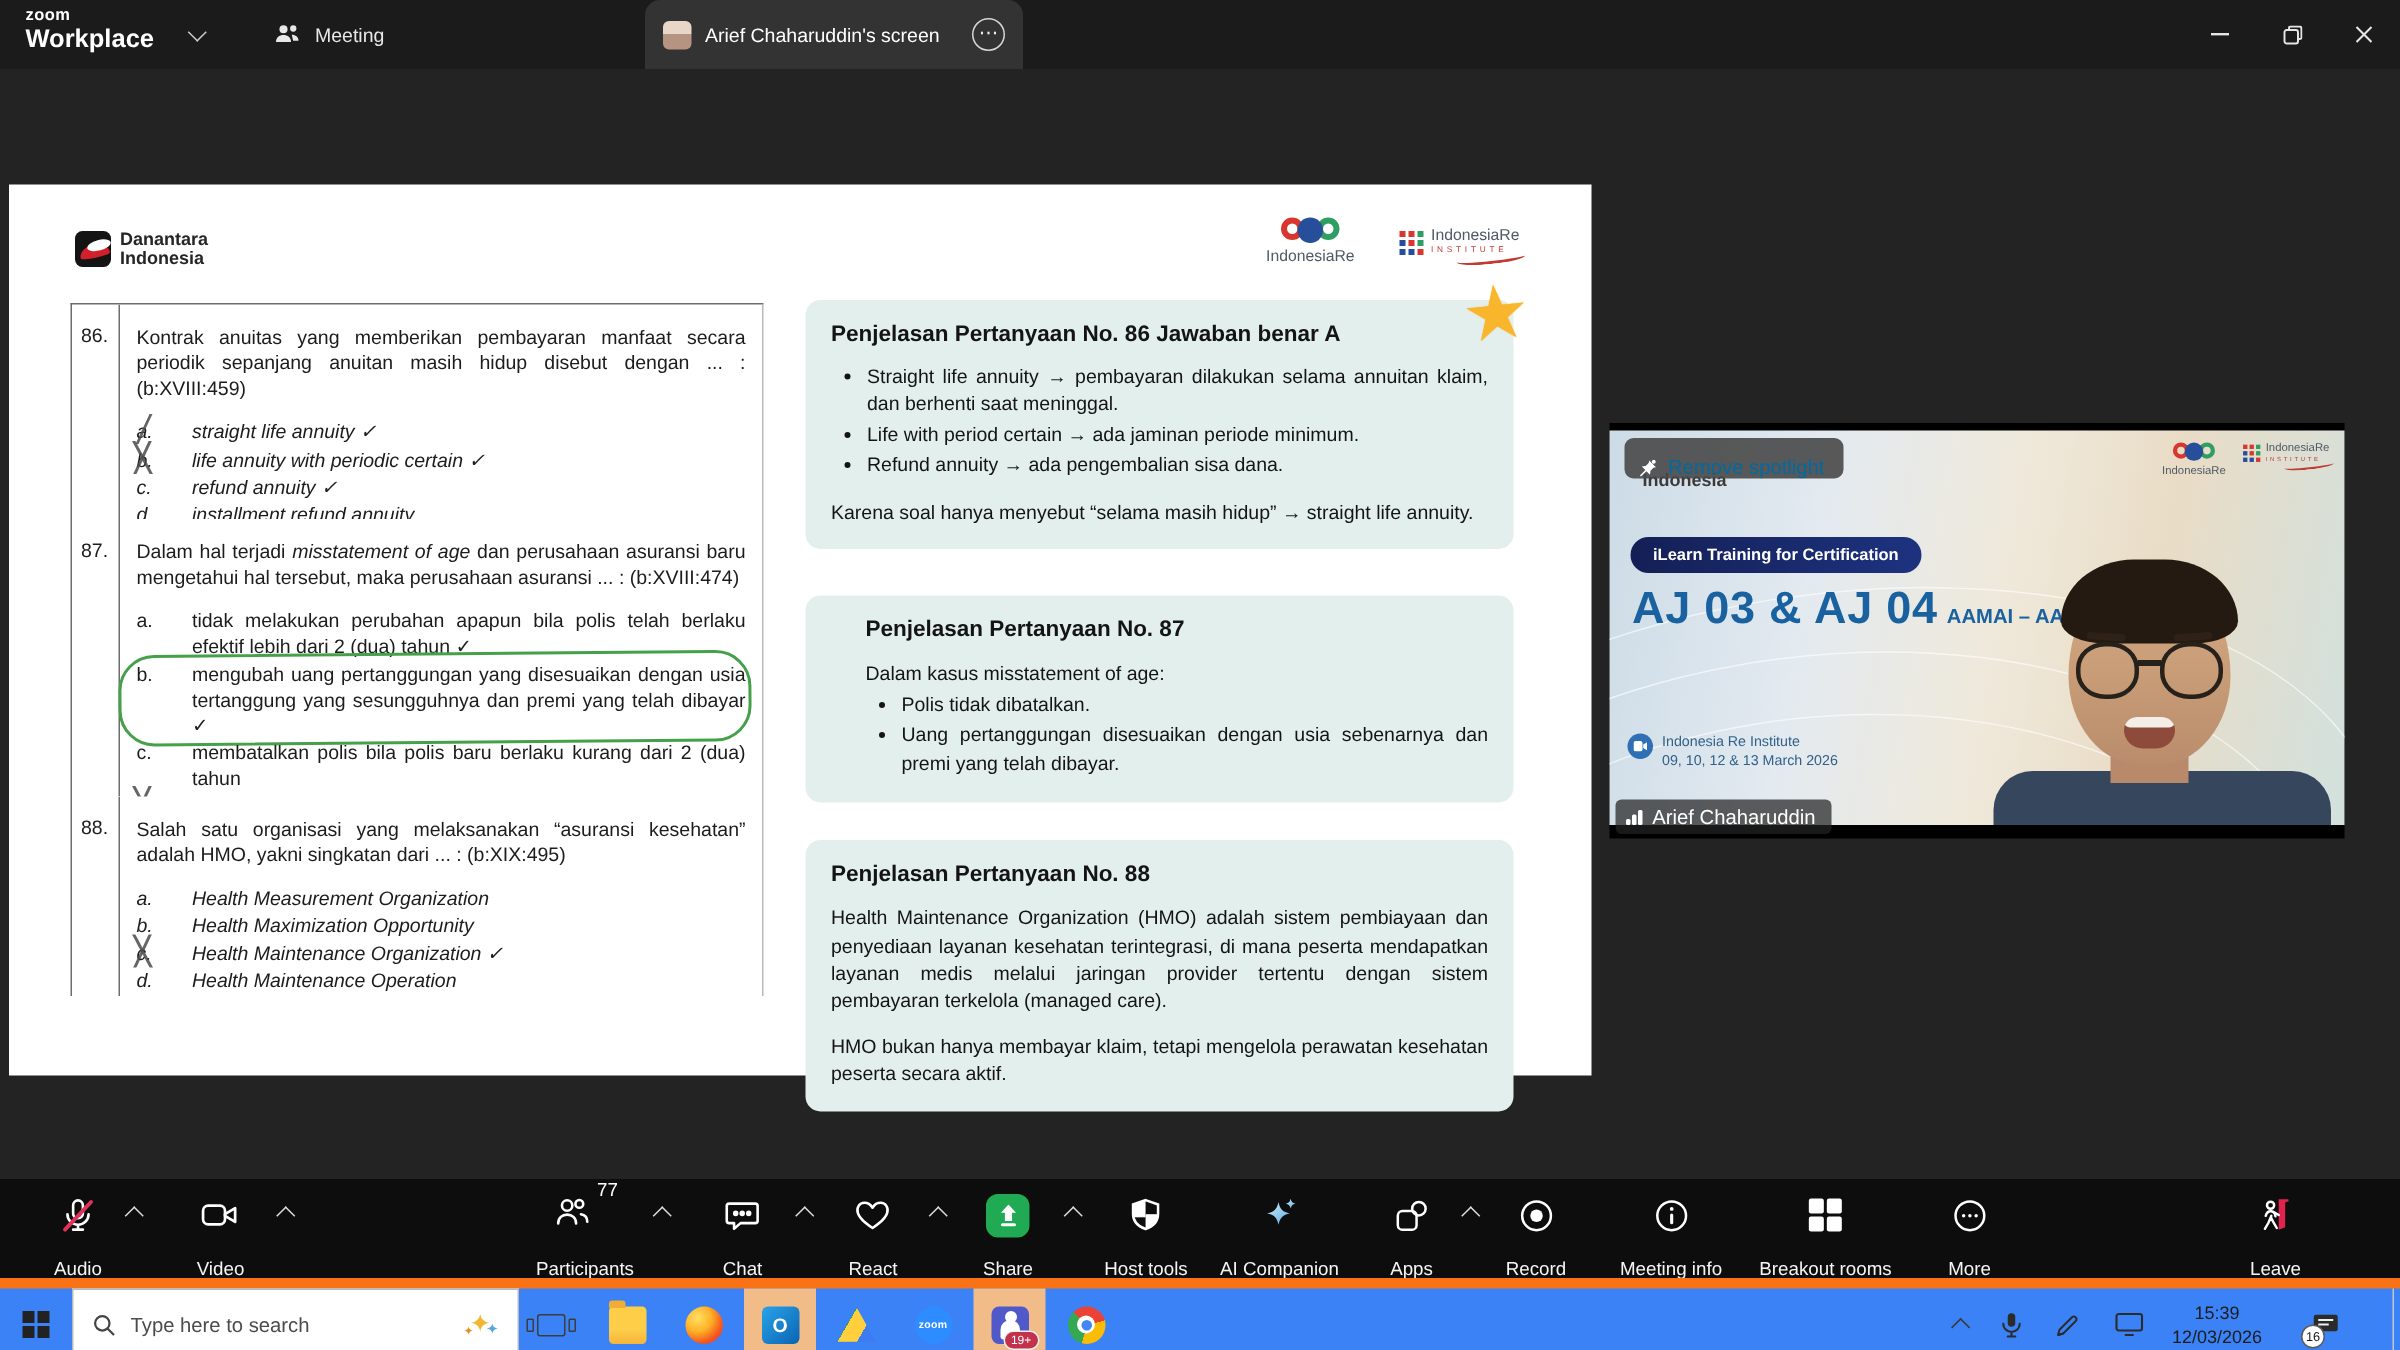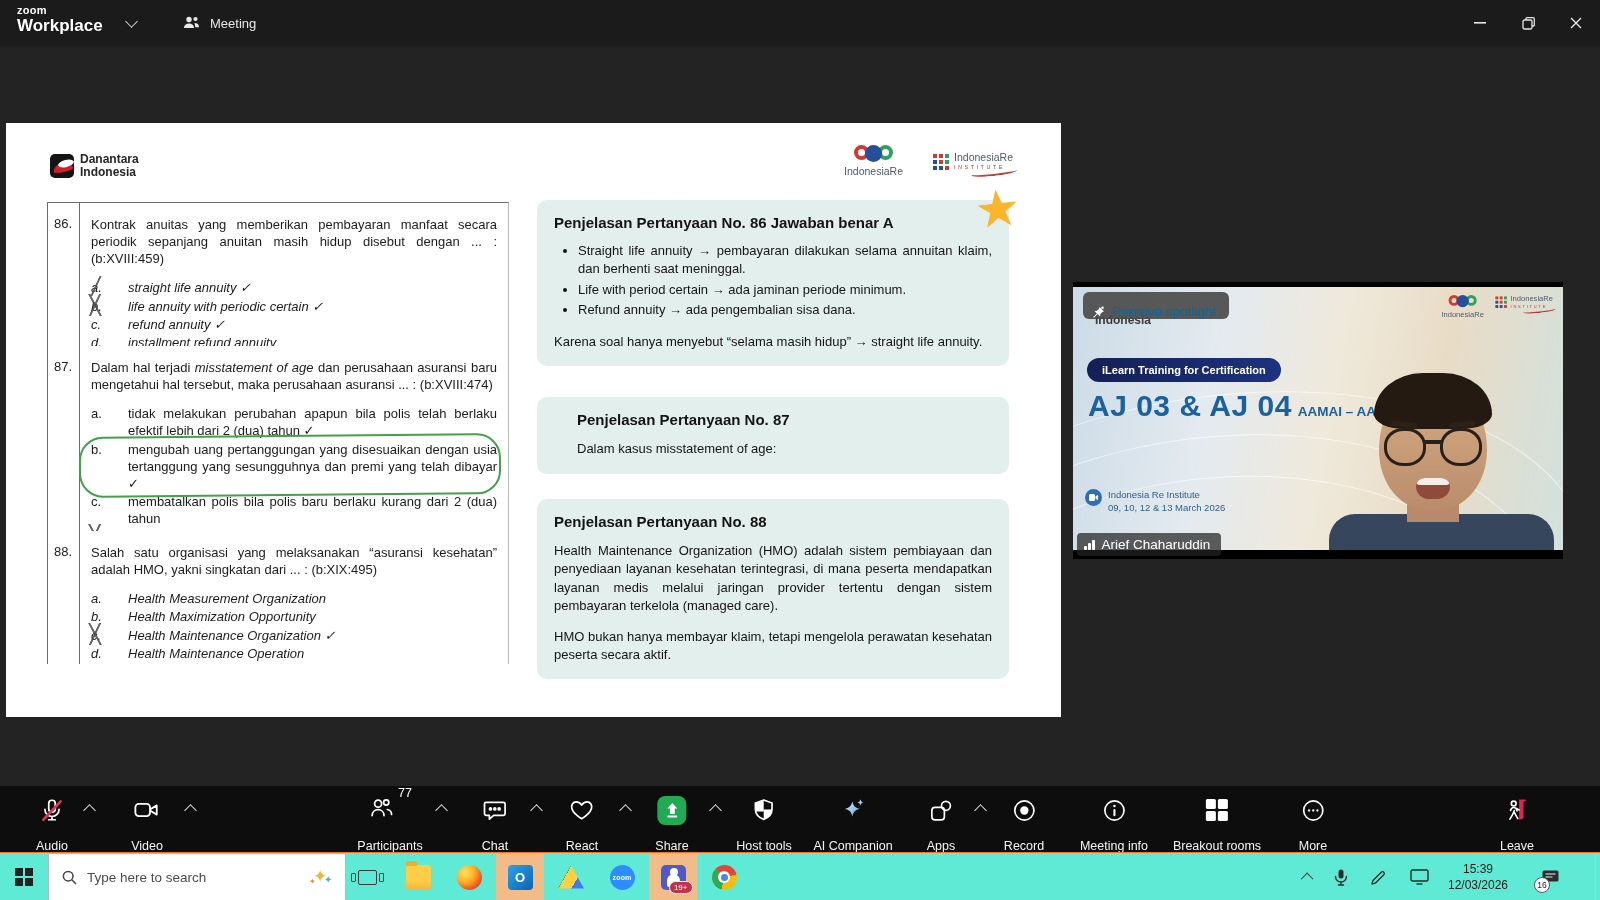--- a/index.html
+++ b/index.html
@@ -128,21 +128,21 @@
   .zitem { position:absolute; top:9px; transform:translateX(-50%); display:flex; flex-direction:column; align-items:center; color:#f5f5f5; }
   .zicon { height:30px; display:flex; align-items:center; justify-content:center; }
   .zlabel { font-size:12.5px; margin-top:14px; white-space:nowrap; }
   .zchev { position:absolute; top:20px; width:9px; height:9px; border-left:1.7px solid #e0e0e0; border-top:1.7px solid #e0e0e0; transform:rotate(45deg); }
   .pcount { color:#fff; font-size:12.5px; margin-left:4px; margin-top:-9px; }
   .share-box { width:29px; height:29px; background:#1faa53; border-radius:8px; display:flex; align-items:center; justify-content:center; }
   .bk-grid { display:grid; grid-template-columns:repeat(2,10px); grid-gap:2.5px; }
   .bk-grid span { width:10px; height:10px; background:#fff; border-radius:1.5px; }
 
   
-  .wtaskbar { position:absolute; left:0; right:0; top:852px; height:48px; background:#5eead4; border-top:1px solid #f97316; z-index:30; }
+  .wtaskbar { position:absolute; left:0; right:0; top:852px; height:48px; background:#3b82f6; border-top:7px solid #f97316; z-index:30; }
   .startbtn { position:absolute; left:0; top:0; width:48px; height:48px; display:flex; align-items:center; justify-content:center; }
   .wingrid { display:grid; grid-template-columns:repeat(2,8px); grid-gap:1.5px; }
   .wingrid span { width:8px; height:8px; background:#222; }
   .searchbox { position:absolute; left:48px; top:0; width:298px; height:48px; background:#fff; border:1px solid #b7babd; display:flex; align-items:center; gap:10px; padding:0 10px 0 13px; }
   .searchbox input { border:none; outline:none; flex:1; font-size:13.5px; font-family:"Liberation Sans",sans-serif; color:#3c4043; background:transparent; }
   .searchbox input::placeholder { color:#4c4c4c; opacity:1; }
   .sparkles { position:relative; width:26px; height:24px; flex:none; }
   .sp1 { position:absolute; left:4px; top:1px; font-size:17px; color:#f2b632; }
   .sp2 { position:absolute; left:15px; top:9px; font-size:10px; color:#58a8dc; }
   .sp3 { position:absolute; left:0; top:12px; font-size:8px; color:#e58f2a; }
@@ -185,20 +185,25 @@
   <div class="tab-meeting">
     <svg width="19" height="16" viewBox="0 0 19 16">
       <circle cx="7" cy="4.5" r="2.7" fill="#e8e8e8"></circle>
         <path d="M2 13c0-3 2.2-4.6 5-4.6s5 1.6 5 4.6z" fill="#e8e8e8"></path>
       <circle cx="13.5" cy="4" r="2.1" fill="#e8e8e8"></circle>
         <path d="M12.5 8.1c2.6 0 4.5 1.5 4.5 4.1h-3.6" fill="#e8e8e8"></path>
     </svg>
     <span>Meeting</span>
   </div>
 
+  <div class="tab-active">
+    <span class="tab-avatar"></span>
+    <span class="tab-label">Arief Chaharuddin's screen</span>
+    <span class="tab-more">⋯</span>
+  </div>
 
 
   <div class="winbtn min">
     <svg width="12" height="2" viewBox="0 0 12 2">
         <rect width="12" height="1.6" fill="#e6e6e6"></rect>
       </svg>
   </div>
   <div class="winbtn max">
     <svg width="13" height="13" viewBox="0 0 13 13" fill="none" stroke="#e6e6e6" stroke-width="1.3">
       <rect x="1" y="3" width="9" height="9" rx="1.5"></rect>
@@ -342,20 +347,24 @@
           <li>Refund annuity → ada pengembalian sisa dana.</li>
         </ul>
         <div class="efoot">Karena soal hanya menyebut “selama masih hidup” → straight life annuity.</div>
       </div>
     </div>
 
     <div class="ebox b2">
       <div class="etitle">Penjelasan Pertanyaan No. 87</div>
       <div class="ebody">
         <div class="eintro">Dalam kasus misstatement of age:</div>
+        <ul>
+          <li>Polis tidak dibatalkan.</li>
+          <li>Uang pertanggungan disesuaikan dengan usia sebenarnya dan premi yang telah dibayar.</li>
+        </ul>
       </div>
     </div>
 
     <div class="ebox b3">
       <div class="etitle">Penjelasan Pertanyaan No. 88</div>
       <div class="ebody">
         <div class="epara">Health Maintenance Organization (HMO) adalah sistem pembiayaan dan penyediaan layanan kesehatan terintegrasi, di mana peserta mendapatkan layanan medis melalui jaringan provider tertentu dengan sistem pembayaran terkelola (managed care).</div>
         <div class="epara">HMO bukan hanya membayar klaim, tetapi mengelola perawatan kesehatan peserta secara aktif.</div>
       </div>
     </div>

